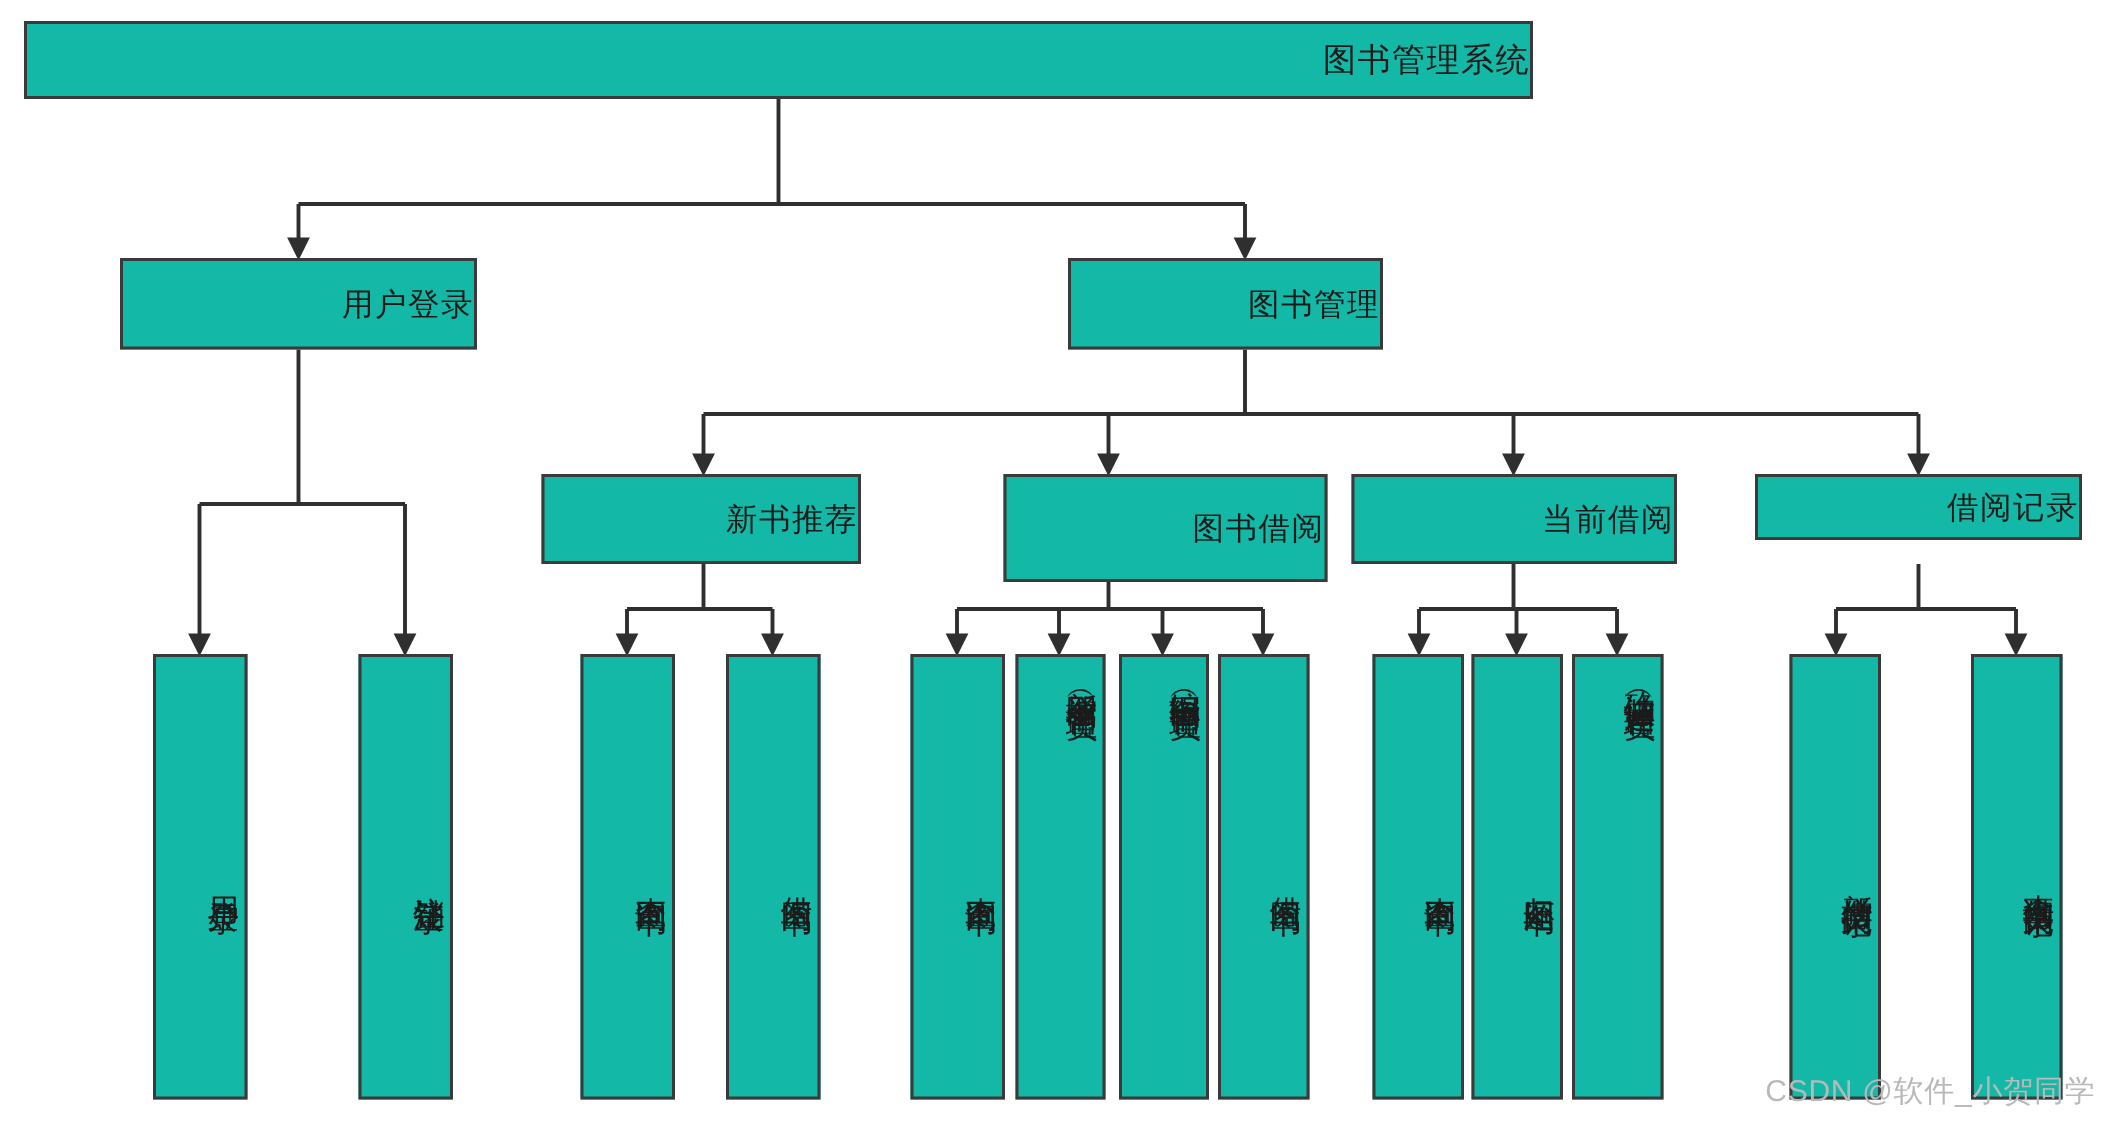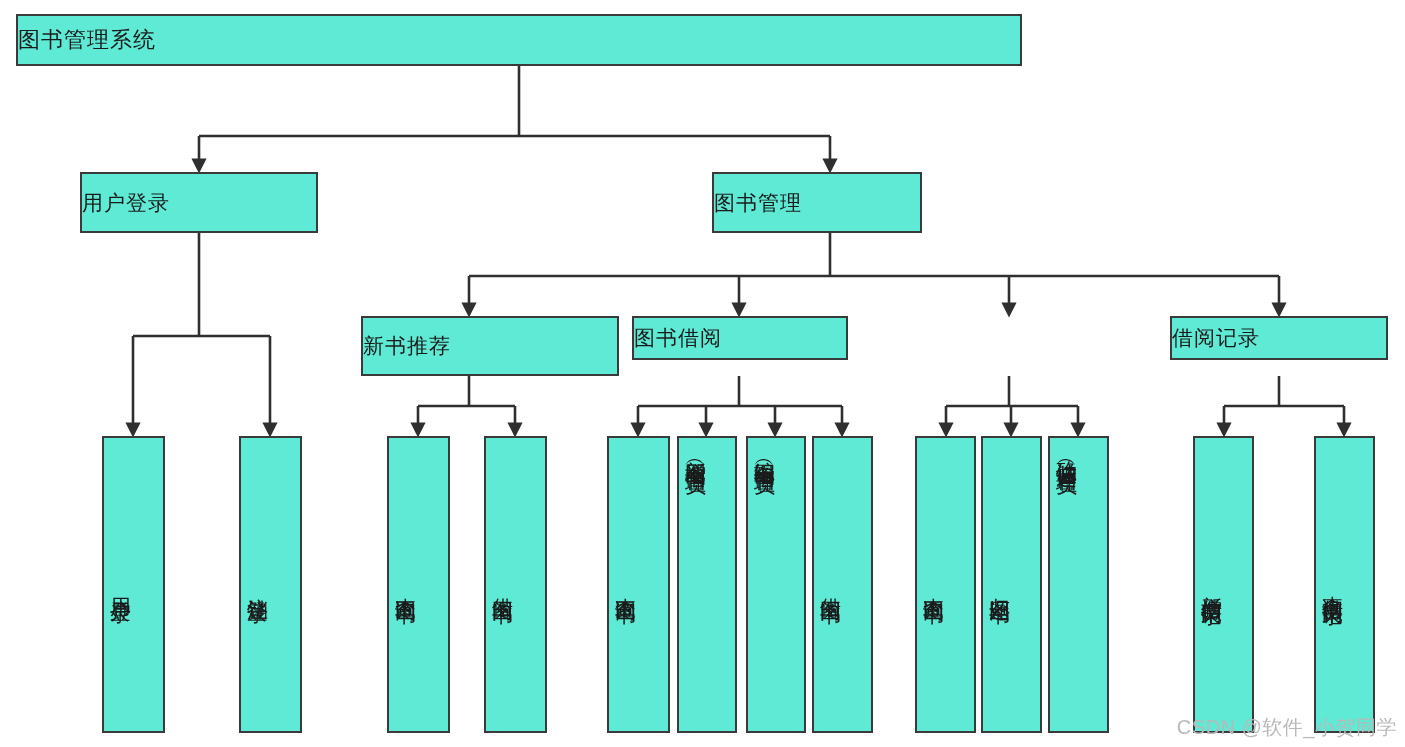--- a/index.html
+++ b/index.html
@@ -1,20 +1,20 @@
 <!DOCTYPE html>
 <html><head>
 <meta charset="utf-8">
 <style>
   html,body{margin:0;padding:0;background:#ffffff;}
   body{font-family:"Liberation Sans","DejaVu Sans",sans-serif;}
   #stage{position:relative;width:1405px;height:747px;background:#ffffff;overflow:hidden;}
   #wires{position:absolute;left:0;top:0;width:1405px;height:747px;}
-  .node{position:absolute;box-sizing:border-box;background:#5eead4;border:2.5px solid #3a3a3a;
-        display:flex;align-items:center;justify-content:flex-start;color:#1b1b1b;font-family:Liberation Mono, monospace;}
+  .node{position:absolute;box-sizing:border-box;background:#14b8a6;border:2.5px solid #3a3a3a;
+        display:flex;align-items:center;justify-content:flex-end;color:#1b1b1b;}
   .node.h{font-size:21px;letter-spacing:1px;}
   .node.root{font-size:22px;}
   .node.v{padding:6px 2px;align-items:flex-start;}
   .vtext{writing-mode:vertical-rl;text-orientation:upright;font-size:21px;line-height:1.22;
          letter-spacing:2px;white-space:pre-wrap;text-align:center;height:100%;display:block;}
   .node.v.topalign .vtext{text-align:start;}
   .watermark{position:absolute;right:8px;bottom:6px;font-size:20px;color:#b9b9b9;
              letter-spacing:0.5px;pointer-events:none;}
 </style>
 </head>
@@ -76,25 +76,28 @@
     <span>图书管理系统</span>
   </div>
 
   <div class="node h" style="left:80px;top:172px;width:238px;height:61px;">
     <span>用户登录</span>
   </div>
   <div class="node h" style="left:712px;top:172px;width:210px;height:61px;">
     <span>图书管理</span>
   </div>
 
-  <div class="node h" style="left:361px;top:316px;width:258px;height:60px;">
+  <div class="node h" style="left:361px;top:316px;width:213px;height:60px;">
     <span>新书推荐</span>
   </div>
-  <div class="node h" style="left:632px;top:316px;width:216px;height:44px;">
+  <div class="node h" style="left:669px;top:316px;width:216px;height:72px;">
     <span>图书借阅</span>
+  </div>
+  <div class="node h" style="left:901px;top:316px;width:217px;height:60px;">
+    <span>当前借阅</span>
   </div>
   <div class="node h" style="left:1170px;top:316px;width:218px;height:44px;">
     <span>借阅记录</span>
   </div>
 
   <div class="node v" style="left:102px;top:436px;width:63px;height:297px;">
     <span class="vtext">用户登录</span>
   </div>
   <div class="node v" style="left:239px;top:436px;width:63px;height:297px;">
     <span class="vtext">注销登录</span>

